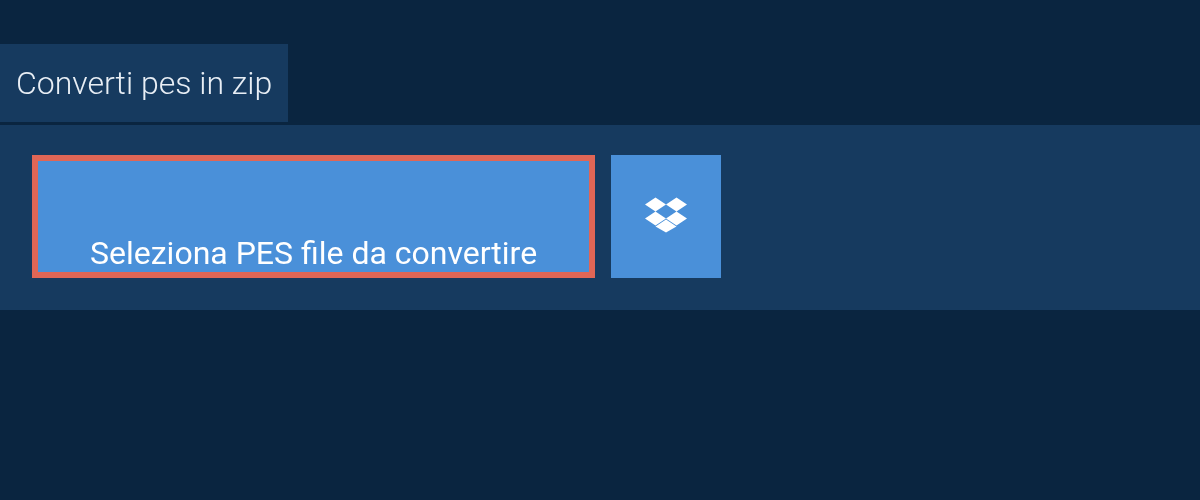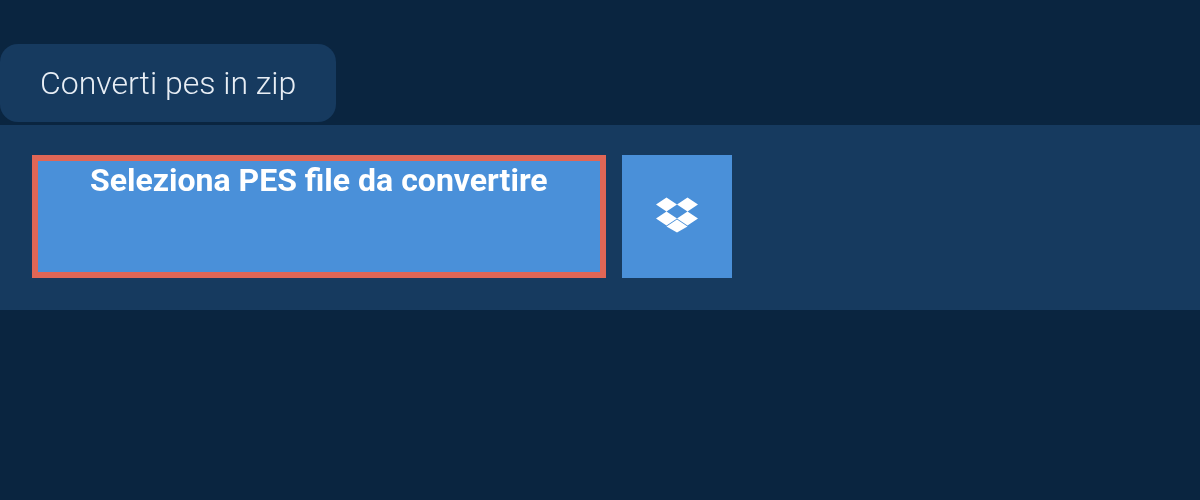--- a/index.html
+++ b/index.html
@@ -17,23 +17,22 @@
     .tab-container {
       position: absolute;
       top: 44px;
       left: 0;
     }
     .tab {
       background: #163a5f;
       color: #e8eef5;
       font-size: 32px;
       font-weight: 300;
-      padding: 20px 40px;
+      padding: 20px 16px;
       display: inline-block;
-      border-radius: 18px;
     }
     .content-panel {
       position: absolute;
       top: 125px;
       left: 0;
       right: 0;
       background: #163a5f;
       padding: 30px 32px 32px 32px;
       height: 185px;
     }
@@ -41,24 +40,24 @@
       display: flex;
       gap: 16px;
       align-items: stretch;
       height: 100%;
     }
     .select-file-button {
       background: #4a90d9;
       border: 6px solid #e06656;
       color: #ffffff;
       font-size: 32px;
-      font-weight: 700;
+      font-weight: 400;
       padding: 0 52px;
       display: flex;
-      align-items: flex-start;
+      align-items: flex-end;
       justify-content: center;
       cursor: pointer;
       white-space: nowrap;
     }
     .dropbox-button {
       background: #4a90d9;
       width: 110px;
       display: flex;
       align-items: center;
       justify-content: center;

